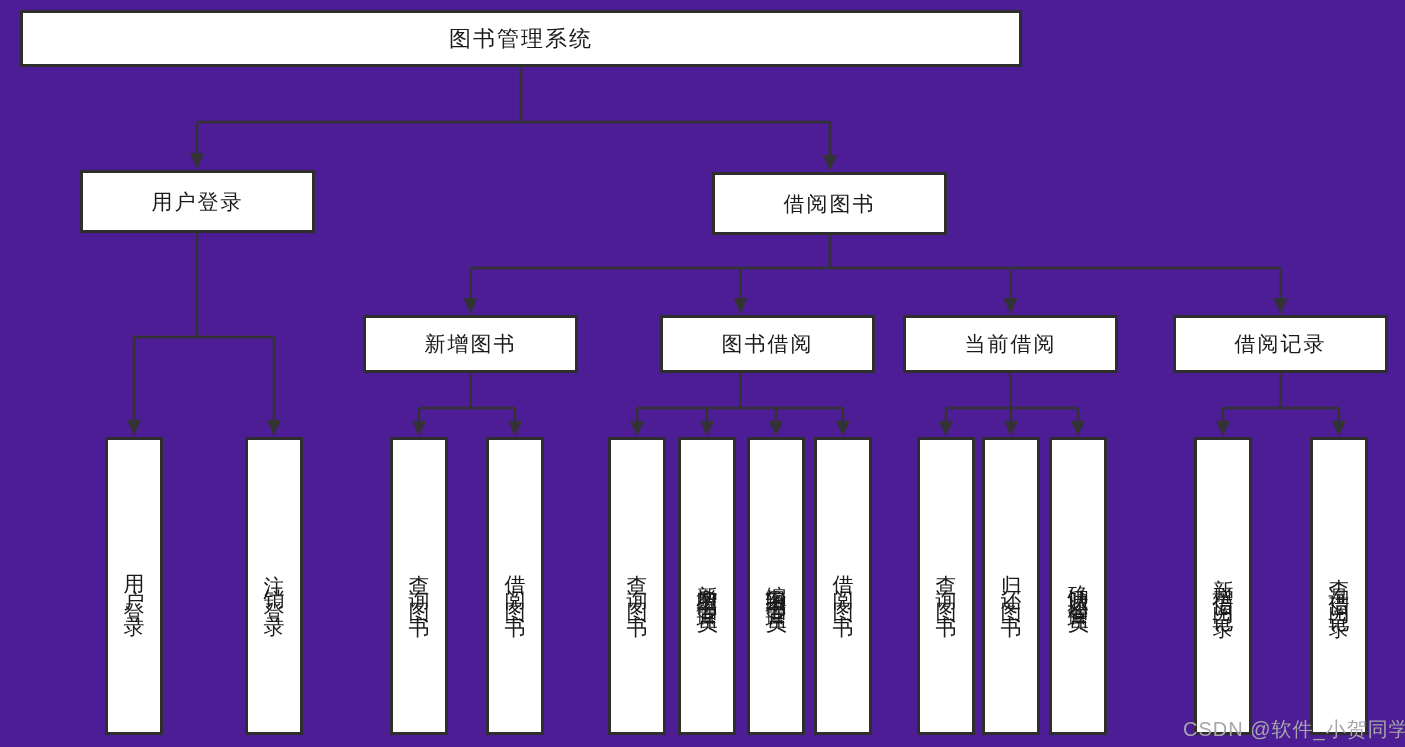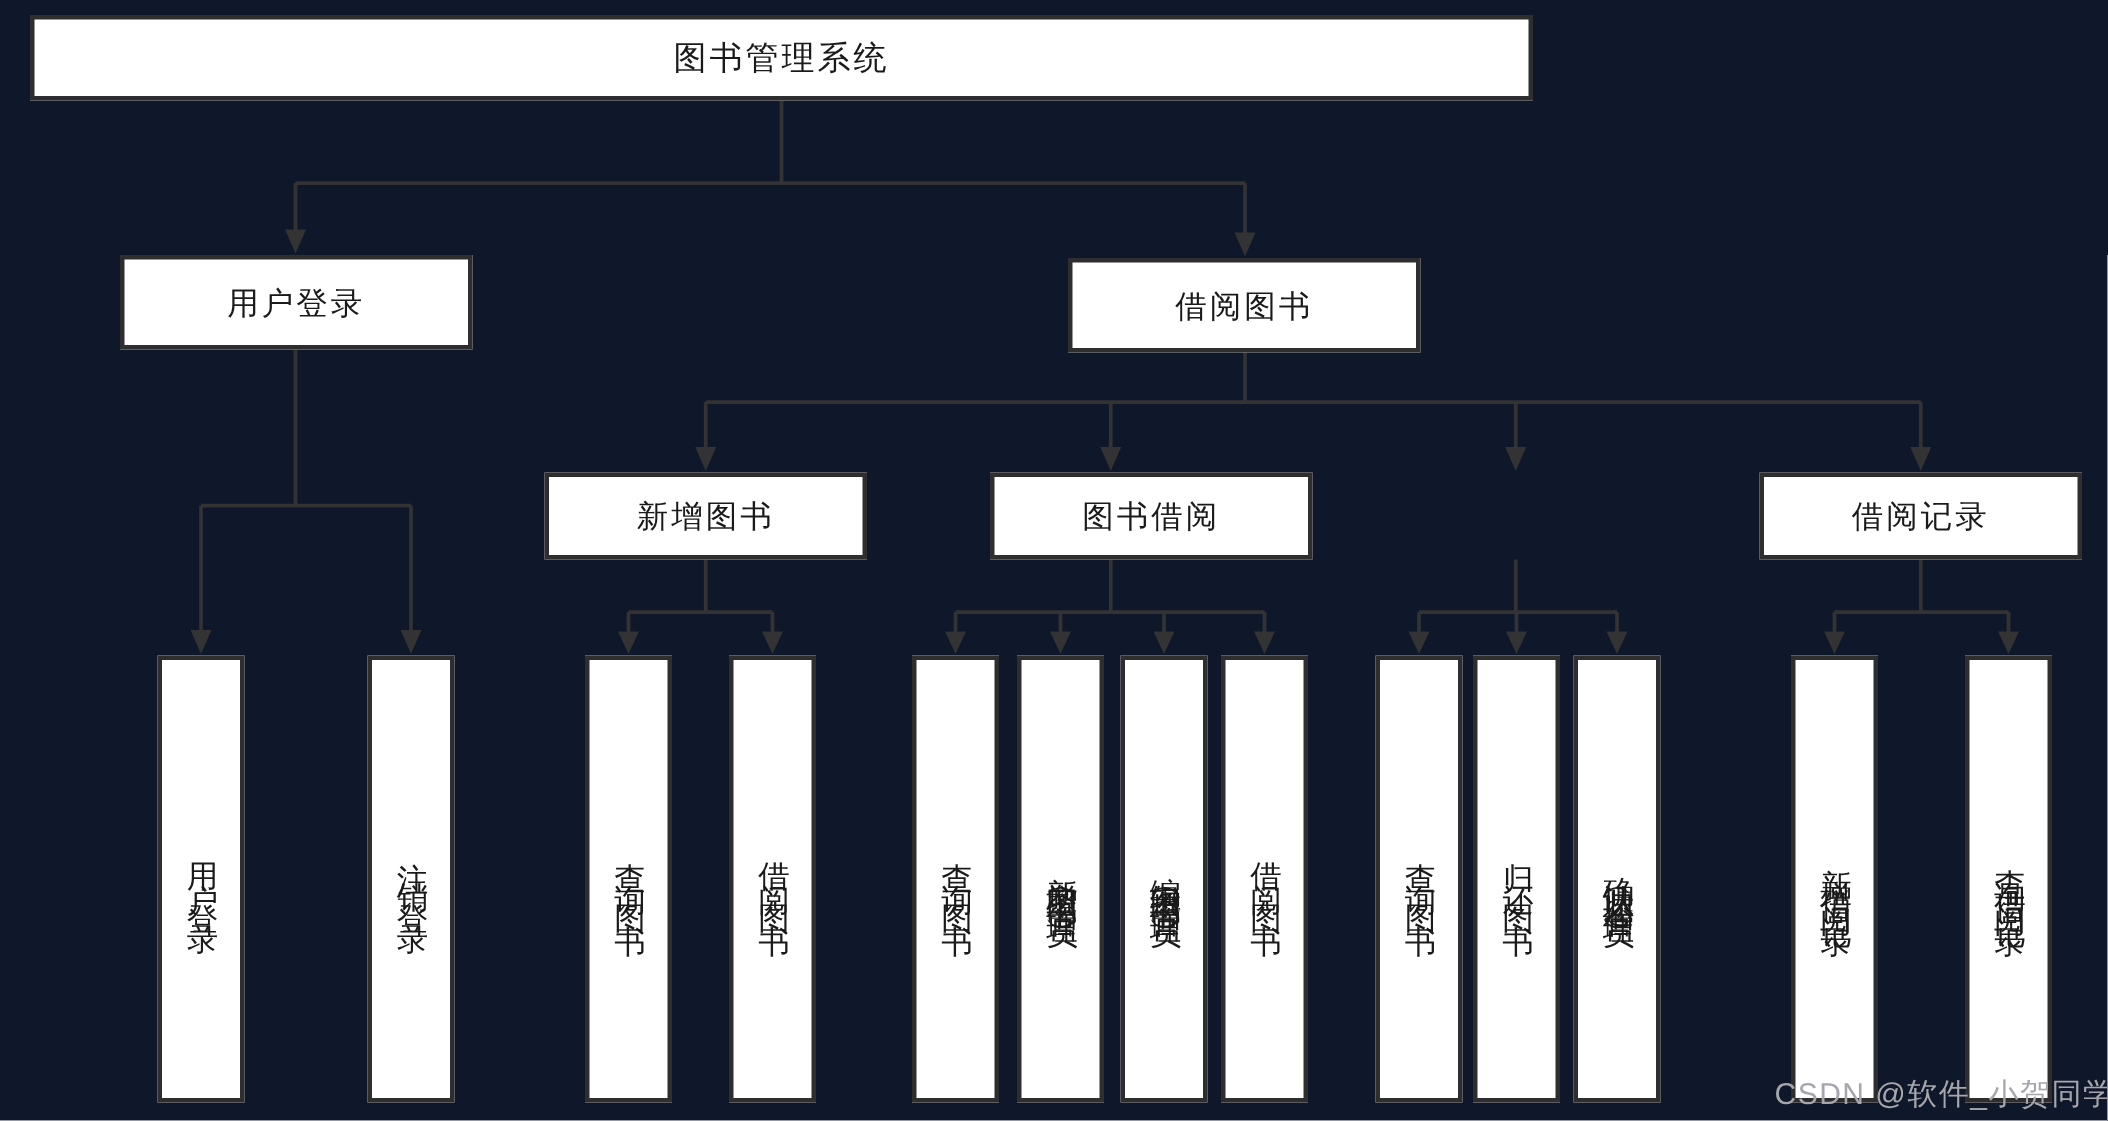--- a/index.html
+++ b/index.html
@@ -1,20 +1,20 @@
 <!DOCTYPE html>
 <html><head>
 <meta charset="utf-8">
 <style>
   html, body { margin: 0; padding: 0; background: #ffffff; }
   .canvas {
     position: relative;
     width: 1405px;
     height: 747px;
-    background: #0f172a;
+    background: #4c1d95;
     font-family: "Liberation Sans", sans-serif;
     overflow: hidden;
   }
   svg.connectors {
     position: absolute; left: 0; top: 0;
     width: 1405px; height: 747px;
     pointer-events: none;
   }
   .cl { stroke: #333333; stroke-width: 2.5; fill: none; }
   .ah { fill: #333333; stroke: none; }
@@ -117,20 +117,23 @@
   <div class="node h" style="left:712px;top:172px;width:235px;height:63px">
     <span>借阅图书</span>
   </div>
 
   <div class="node h" style="left:363px;top:315px;width:215px;height:58px">
     <span>新增图书</span>
   </div>
   <div class="node h" style="left:660px;top:315px;width:215px;height:58px">
     <span>图书借阅</span>
   </div>
+  <div class="node h" style="left:903px;top:315px;width:215px;height:58px">
+    <span>当前借阅</span>
+  </div>
   <div class="node h" style="left:1173px;top:315px;width:215px;height:58px">
     <span>借阅记录</span>
   </div>
 
   <div class="node leaf s4" style="left:105px">
     <span>用户登录</span>
   </div>
   <div class="node leaf s4" style="left:245px">
     <span>注销登录</span>
   </div>

